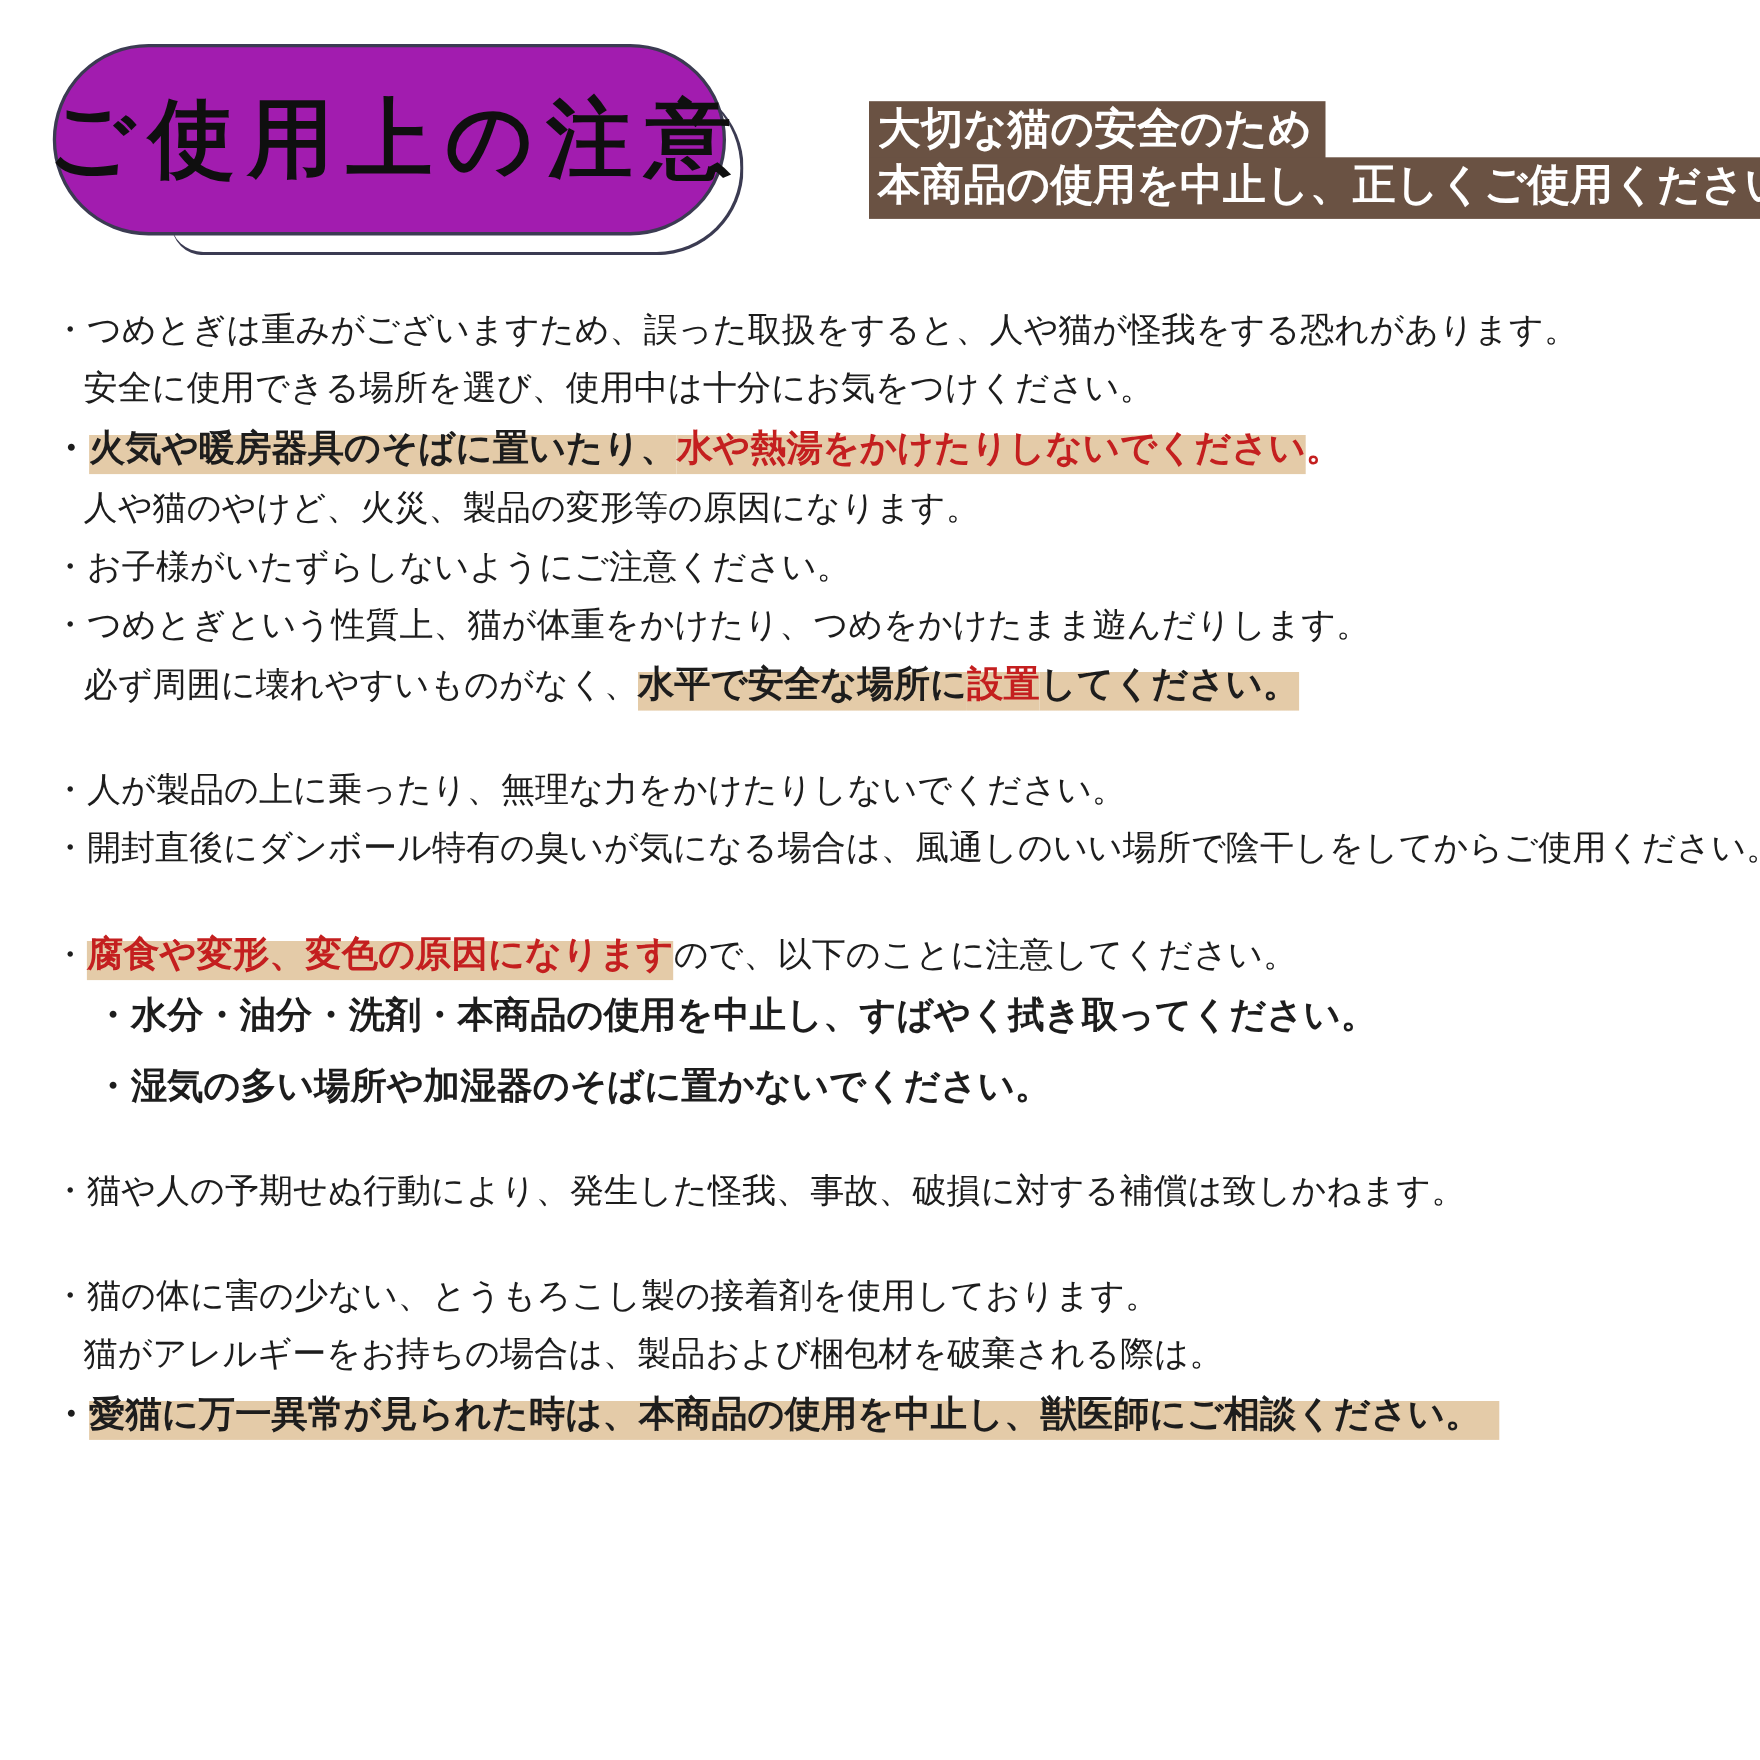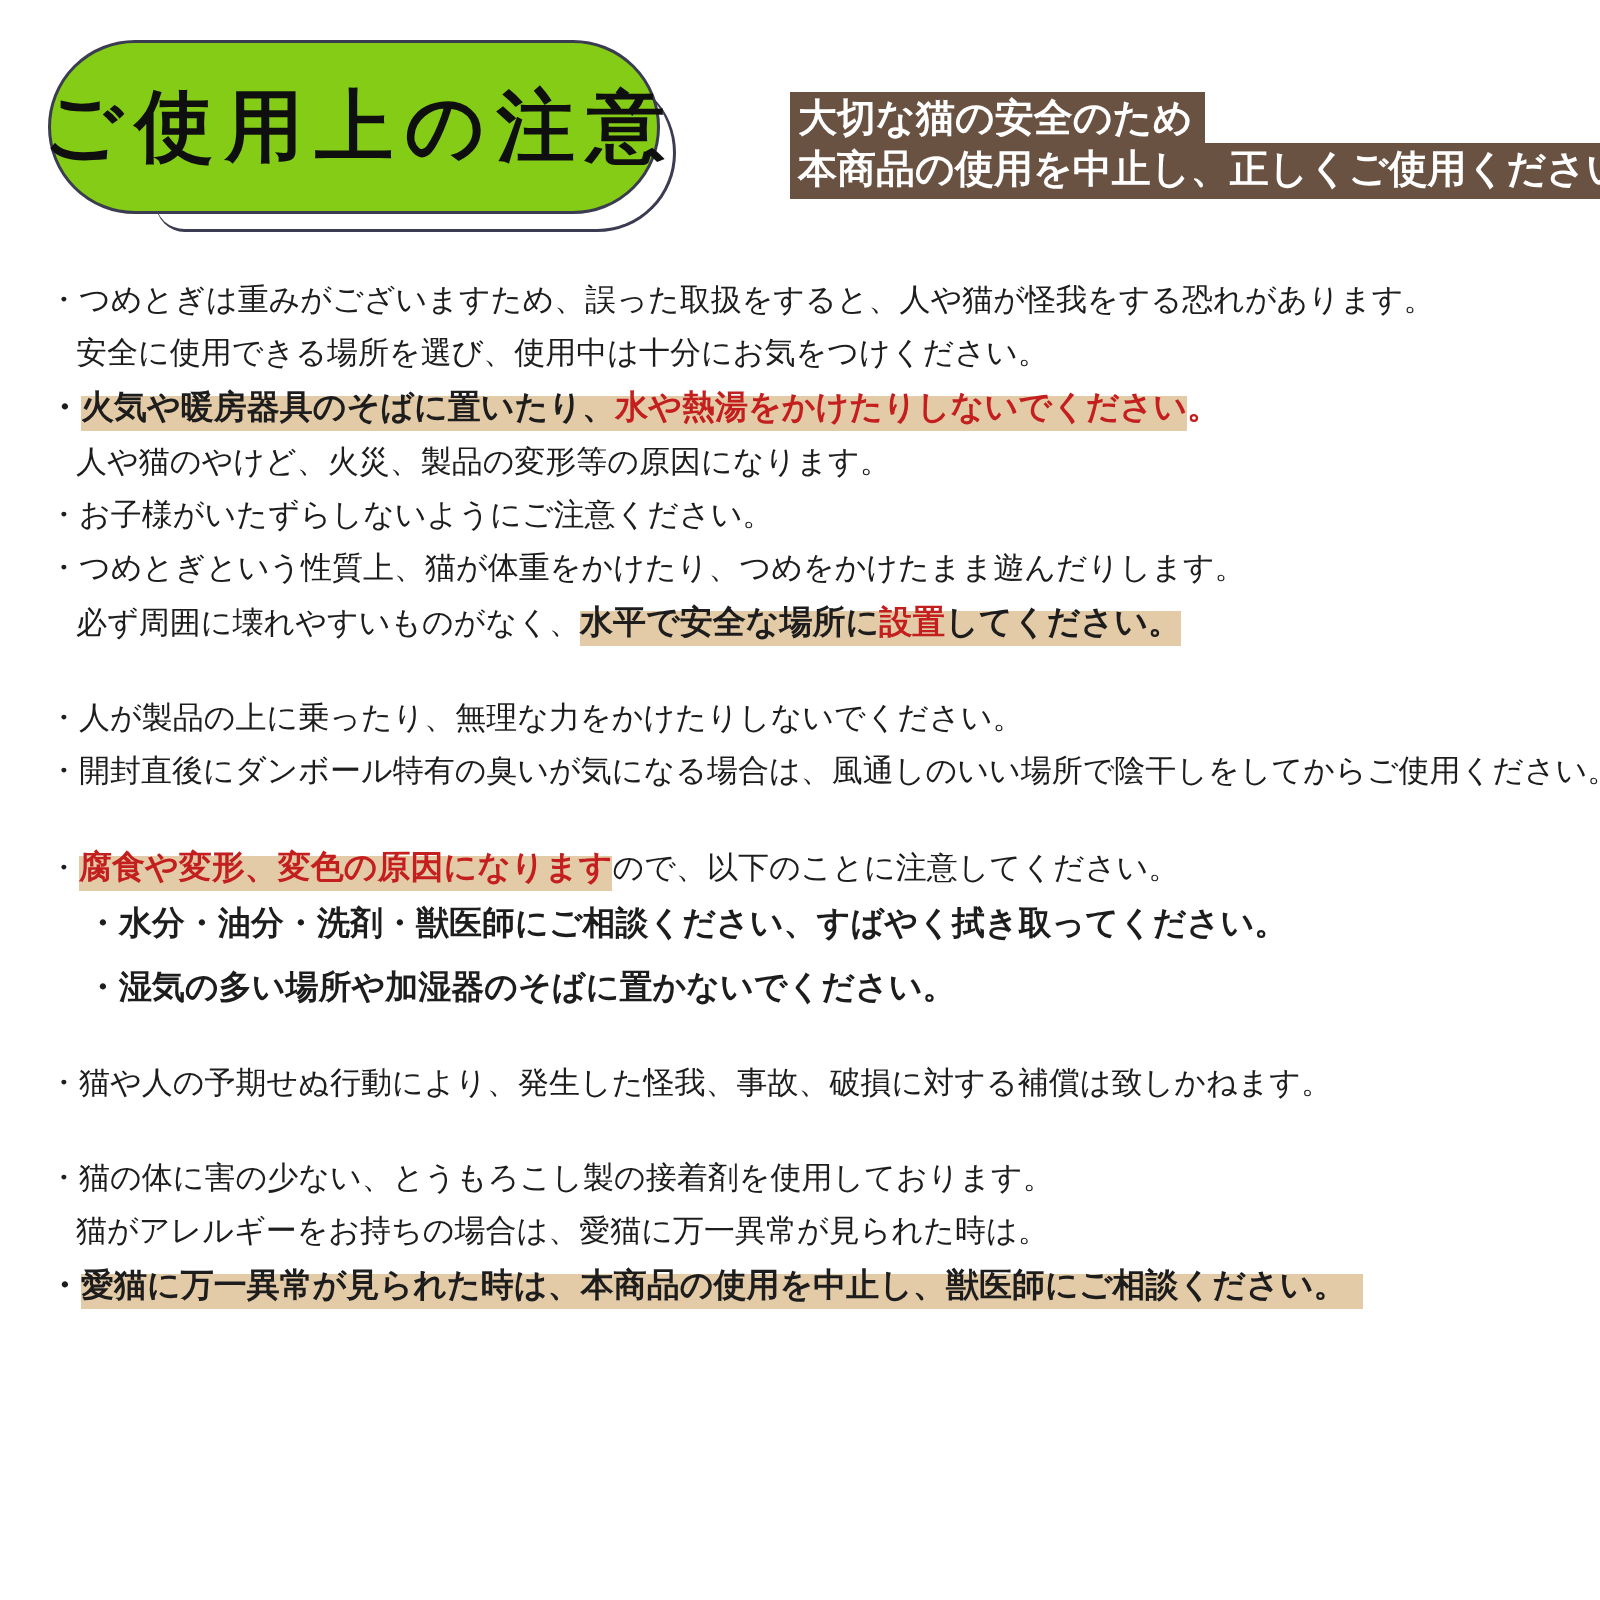--- a/index.html
+++ b/index.html
@@ -15,21 +15,21 @@
 
   
   .header { position: relative; height: 272px; }
 
   .title-wrap { position: absolute; left: 48px; top: 40px; width: 628px; height: 192px; }
   .capsule {
     position: absolute; left: 0; top: 0; right: 16px; bottom: 18px;
     border: 3px solid #3b3b52;
     border-radius: 100px;
     display: flex; align-items: center; justify-content: center;
-    background: #84cc16;
+    background: #a21caf;
   }
   .capsule-echo {
     position: absolute; left: 108px; top: 34px; right: 0; bottom: 0;
     border-right: 3px solid #3b3b52;
     border-bottom: 3px solid #3b3b52;
     border-radius: 0 110px 110px 40px;
   }
   .title-text {
     font-size: 78px;
     font-weight: bold;
@@ -101,28 +101,28 @@
   <p class="line"><span>・つめとぎという性質上、猫が体重をかけたり、つめをかけたまま遊んだりします。</span></p>
 
   <p class="line cont"><span>必ず周囲に壊れやすいものがなく、</span><span class="b hl">水平で安全な場所に</span><span class="b r hl">設置</span><span class="b hl">してください。</span></p>
 
   <p class="line sp"><span>・人が製品の上に乗ったり、無理な力をかけたりしないでください。</span></p>
 
   <p class="line"><span>・開封直後にダンボール特有の臭いが気になる場合は、風通しのいい場所で陰干しをしてからご使用ください。</span></p>
 
   <p class="line sp"><span>・</span><span class="b r hl">腐食や変形、変色の原因になります</span><span>ので、以下のことに注意してください。</span></p>
 
-  <p class="line sub"><span>・水分・油分・洗剤・獣医師にご相談ください、すばやく拭き取ってください。</span></p>
+  <p class="line sub"><span>・水分・油分・洗剤・本商品の使用を中止し、すばやく拭き取ってください。</span></p>
 
   <p class="line sub"><span>・湿気の多い場所や加湿器のそばに置かないでください。</span></p>
 
 
   <p class="line sp"><span>・猫や人の予期せぬ行動により、発生した怪我、事故、破損に対する補償は致しかねます。</span></p>
 
 
   <p class="line sp"><span>・猫の体に害の少ない、とうもろこし製の接着剤を使用しております。</span></p>
 
-  <p class="line cont"><span>猫がアレルギーをお持ちの場合は、愛猫に万一異常が見られた時は。</span></p>
+  <p class="line cont"><span>猫がアレルギーをお持ちの場合は、製品および梱包材を破棄される際は。</span></p>
 
 
   <p class="line"><span class="b">・</span><span class="b hl hl-end">愛猫に万一異常が見られた時は、本商品の使用を中止し、獣医師にご相談ください。</span></p>
 
 </div>
 
 </body></html>

